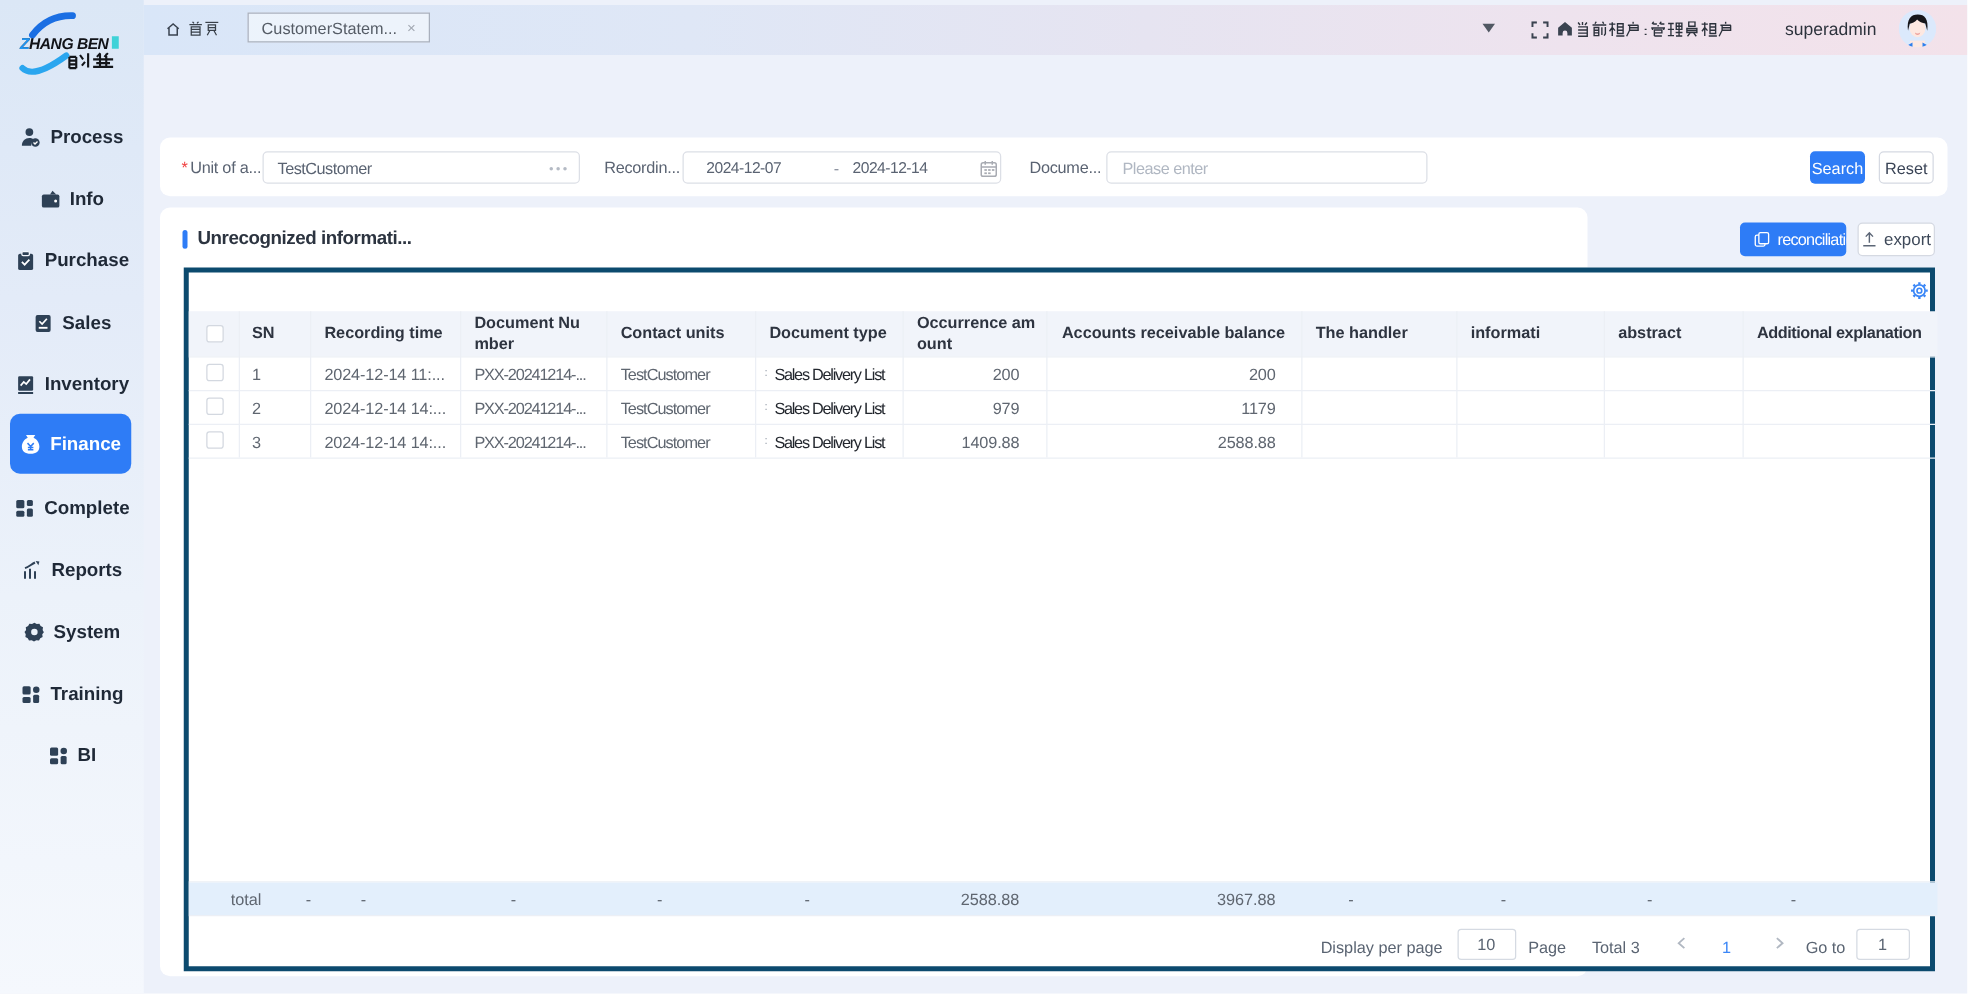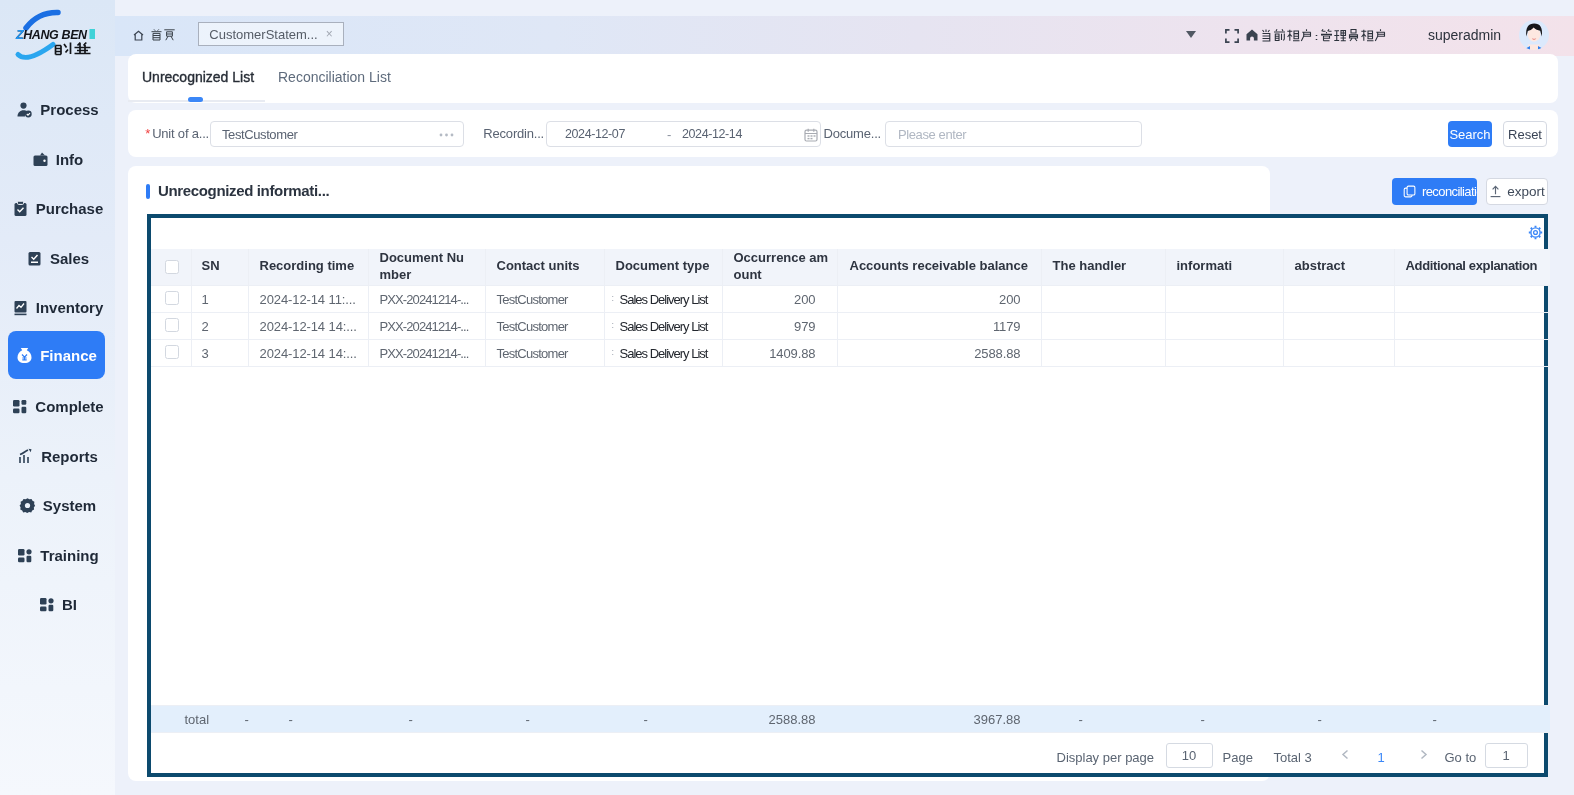--- a/index.html
+++ b/index.html
@@ -12,21 +12,21 @@
 #sidebar { position:absolute; left:0; top:0; width:115px; height:795px;
   background:linear-gradient(180deg,#dbe7f6 0%,#e3ebf8 30%,#ecf2fa 60%,#f5f8fd 100%); }
 .mi { position:absolute; left:0; width:115px; height:40px; display:flex; align-items:center; justify-content:center;
   color:#1f2937; font-size:15px; font-weight:bold; }
 .mi svg { margin-right:7px; flex:none; }
 #fin { position:absolute; left:8px; top:331px; width:97px; height:48px; background:#2e7cf6; border-radius:8px;
   display:flex; align-items:center; justify-content:center; color:#fff; font-size:15px; font-weight:bold; }
 #fin svg { margin-right:7px; }
 
 
-#topbar { position:absolute; left:115px; top:16px; width:1459px; height:40px;
+#topbar { position:absolute; left:115px; top:4px; width:1459px; height:40px;
   background:linear-gradient(90deg,#d9e6f8 0%,#dfe7f6 30%,#e6e4f1 55%,#eee3ee 78%,#f3e2ea 100%); }
 #tbtab { position:absolute; left:83px; top:6px; width:146px; height:24px; background:rgba(252,253,255,.55);
   border:1px solid #a9b0bd; display:flex; align-items:center; justify-content:center; color:#555c66; font-size:13px; }
 #tbtab .x { color:#a2a8b2; font-size:12px; margin-left:8px; }
 
 
 .card { position:absolute; left:13px; background:#fff; border-radius:8px; }
 #main { position:absolute; left:115px; top:40px; width:1459px; height:755px; }
 #tabscard { top:14px; width:1430px; height:49px; }
 #filtercard { top:70px; width:1430px; height:47px; }
@@ -237,40 +237,34 @@
         <rect x="9" y="24.5" width="12" height="6" fill="#fde8e1"></rect>
         <path d="M4 30 l7-4 v4z M26 30 l-7-4 v4z" fill="#2f80ed"></path>
         <ellipse cx="15" cy="14.5" rx="6.3" ry="7.2" fill="#fde8e1"></ellipse>
         <path d="M7.4 16.5 C6.2 7 9.8 3.5 15.2 3.5 C20.8 3.5 24 7 22.8 16.5 L21.2 10.8 C19 10.6 16.2 9.4 14.7 7.6 C13.2 9.6 10.4 10.8 8.8 11z" fill="#16161a"></path>
         <path d="M12.9 18 c1.4 1 2.9 1 4.3 0 c-.4 1.4-1.1 2-2.15 2 s-1.75-.6-2.15-2z" fill="#eda09a"></path>
       </g>
     </svg>
   </div>
 
   <div id="main">
-    <div class="card" id="tabscard">
-      <span class="tab1">Unrecognized List</span>
-      <span class="tab2">Reconciliation List</span>
-      <div class="tabline"></div>
-      <div class="tabpill"></div>
-    </div>
 
     <div class="card" id="filtercard">
       <div class="flabel" style="left:10px; width:71px;"><span class="red">*</span>Unit of a...</div>
       <div class="finput" style="left:82px; width:254px; padding-left:11px;">TestCustomer
         <svg style="position:absolute; right:9px; top:11px;" width="15" height="4" viewBox="0 0 15 4">
             <g fill="#b4bac4">
               <circle cx="2" cy="2" r="1.4"></circle>
               <circle cx="7.5" cy="2" r="1.4"></circle>
               <circle cx="13" cy="2" r="1.4"></circle>
             </g>
           </svg>
       </div>
       <div class="flabel" style="left:346px; width:70px;">Recordin...</div>
-      <div class="finput" style="left:418px; width:275px;">
+      <div class="finput" style="left:418px; width:255px;">
         <span style="position:absolute; left:18px; font-size:12.5px;">2024-12-07</span>
         <span style="position:absolute; left:120px; color:#8a919e;">-</span>
         <span style="position:absolute; left:135px; font-size:12.5px;">2024-12-14</span>
         <svg style="position:absolute; right:2px; top:5.5px;" width="14" height="14" viewBox="0 0 14 14">
             <g fill="none" stroke="#a8abb2" stroke-width="1.2">
               <rect x="1" y="2.2" width="12" height="10.8" rx="1.5"></rect>
               <path d="M1 5.5 h12 M4.2 0.8 v3 M9.8 0.8 v3"></path>
             </g>
             <g fill="#a8abb2">
               <rect x="3.5" y="7.3" width="2" height="1.4"></rect>

